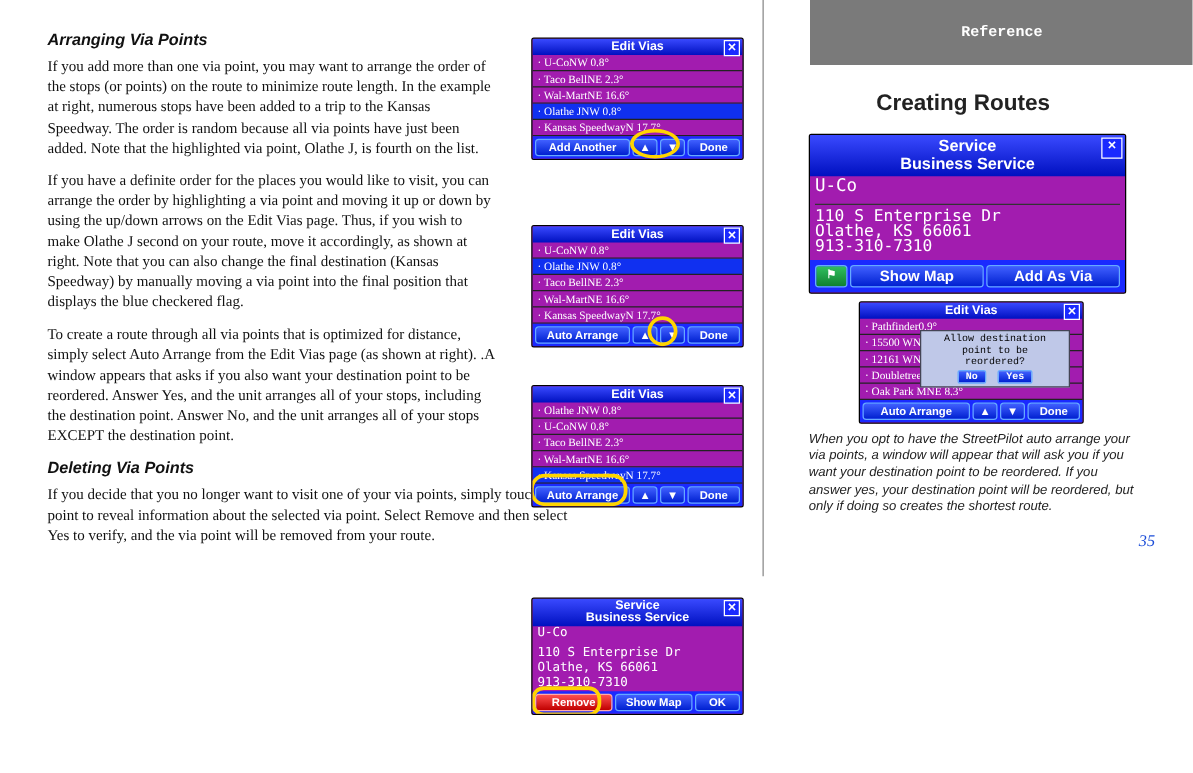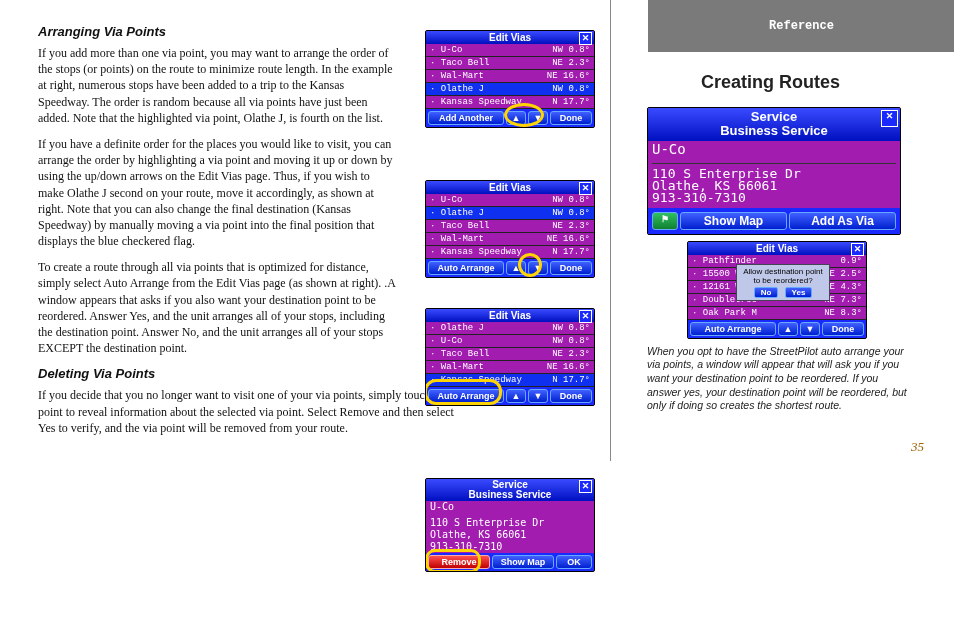--- a/index.html
+++ b/index.html
@@ -75,24 +75,24 @@
     font-size: 10.5px;
     line-height: 1.3;
     color: #222;
     width: 260px;
     margin: 6px 0 12px 16px;
   }
   .caption strong { font-style: italic; font-weight: normal; }
   .pagenum {
     position: absolute;
     right: 30px;
-    bottom: 6px;
+    bottom: 20px;
     font-style: italic;
     font-size: 13px;
-    color: #a16207;
+    color: #1d4ed8;
   }
   
   .device {
     background: #a21caf;
     border: 1px solid #000;
     width: 168px;
     font-family: "Arial Narrow", Arial, sans-serif;
     font-size: 9px;
     color: #fff;
     position: absolute;
@@ -115,24 +115,24 @@
     background: #1a2aff;
     border: 1px solid #fff;
     color: #fff;
     font-size: 9px;
     line-height: 10px;
     text-align: center;
     font-weight: bold;
   }
   .device .row {
     display: flex;
-    justify-content: space-between;
+    justify-content: flex-start;
     padding: 0 4px;
     border-bottom: 1px solid #222;
-    font-family: Liberation Mono, monospace;
+    font-family: Liberation Serif, serif;
     font-size: 9px;
     line-height: 12px;
   }
   .device .row.sel { background: #1030f0; }
   .device .row .dir { color: #fff; }
   .device .row .dist { color: #fff; }
   .device .btnbar {
     background: #1a2aff;
     display: flex;
     justify-content: flex-start;
@@ -156,24 +156,24 @@
     position: absolute;
     border: 3px solid #ffd400;
     border-radius: 50%;
     pointer-events: none;
   }
   .svc-line { padding: 0 4px; font-family: monospace; font-size: 10px; line-height: 12px; }
   .dialog {
     position: absolute;
     background: #bfc8e8;
     color: #000;
-    font-family: Liberation Sans, sans-serif;
+    font-family: Liberation Mono, monospace;
     font-size: 8px;
     text-align: center;
-    padding: 2px 3px;
+    padding: 2px 16px;
     border: 1px solid #445;
     width: 86px;
     left: 48px;
     top: 22px;
   }
   .dialog .dbtn {
     display: inline-block;
     background: linear-gradient(#4060ff,#0020d0);
     color: #fff;
     font-weight: bold;

